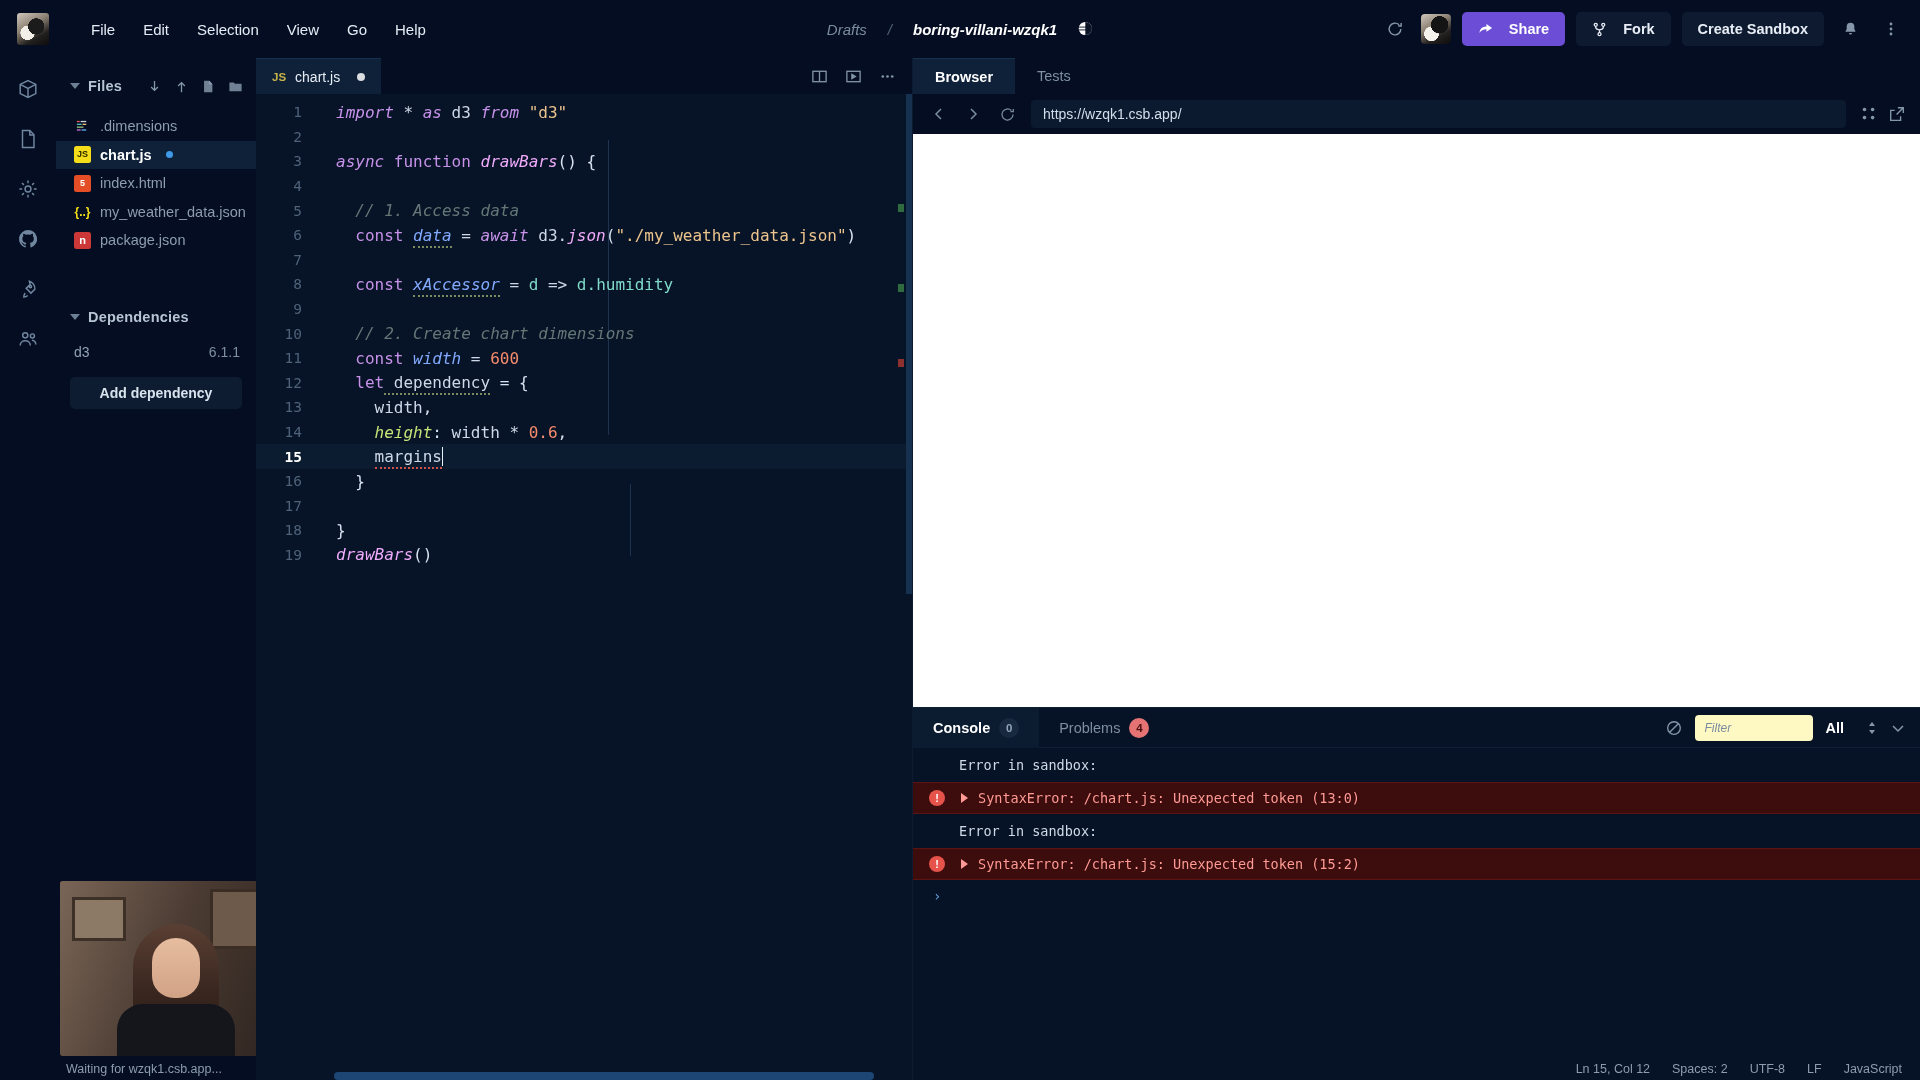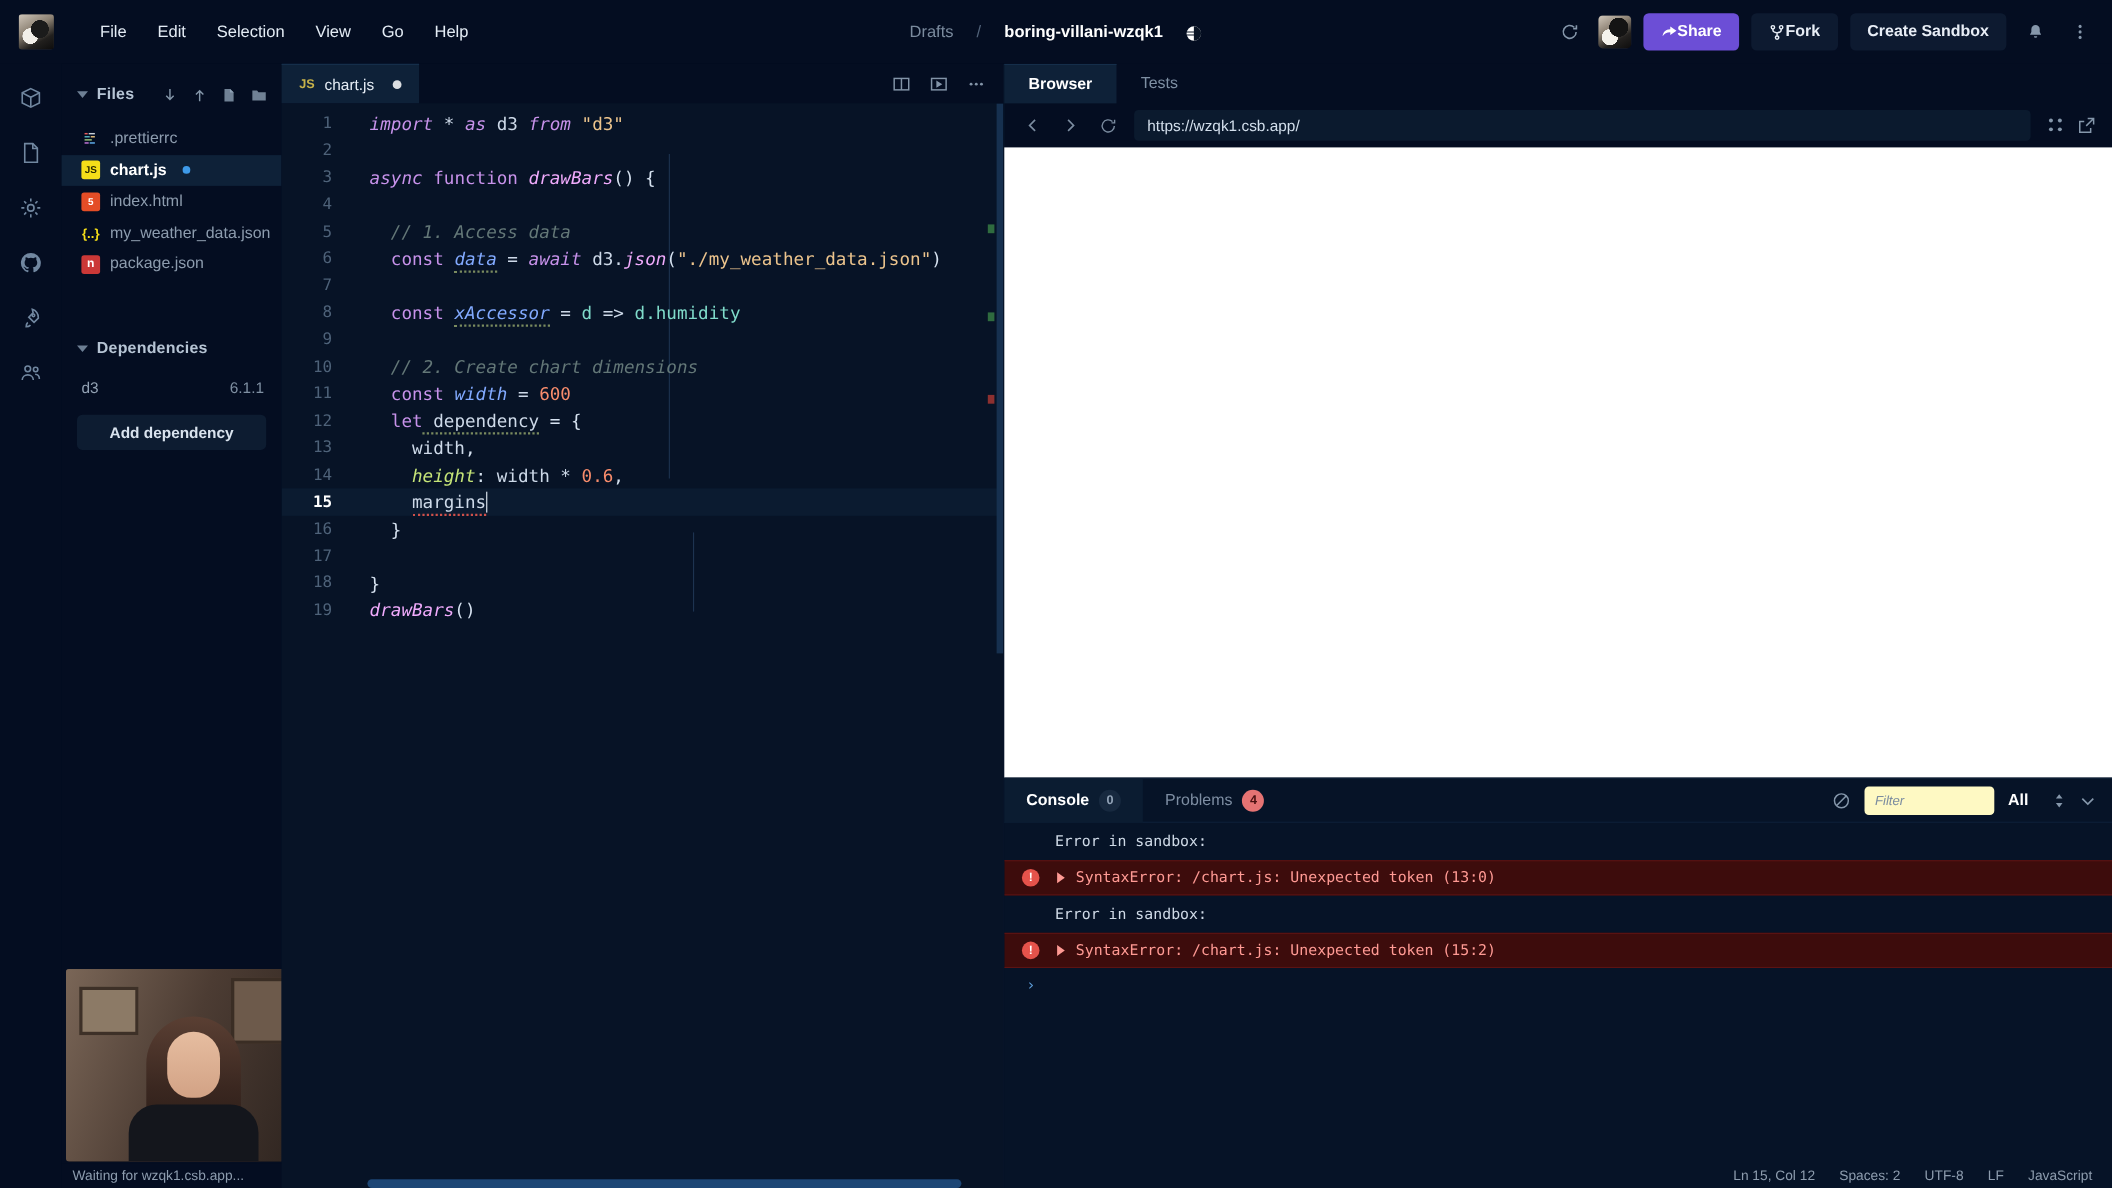--- a/index.html
+++ b/index.html
@@ -27,21 +27,21 @@
     background-color: #6d6458;
   }
   .menu-items { display: flex; align-items: center; margin-left: 30px; gap: 4px; }
   .menu-item {
     font-size: 15px; color: #e4ecf5; padding: 6px 12px; border-radius: 4px;
     white-space: nowrap; cursor: default;
   }
 
   .breadcrumb {
     position: absolute; left: 50%; transform: translateX(-50%);
-    display: flex; align-items: flex-end; gap: 21px; font-size: 15px;
+    display: flex; align-items: flex-start; gap: 21px; font-size: 15px; font-style: italic;
   }
   .bc-drafts { color: #7b8b9e; }
   .bc-sep { color: #52637a; }
   .bc-name { color: #ffffff; font-weight: 600; }
   .globe-icon { width: 15px; height: 15px; display: inline-block; }
 
   .titlebar-right {
     margin-left: auto; display: flex; align-items: center; gap: 11px;
     padding-right: 14px;
   }
@@ -51,21 +51,21 @@
   }
   .user-avatar {
     width: 30px; height: 30px; border-radius: 4px;
     background:
       radial-gradient(circle at 62% 36%, #141414 0 32%, rgba(0,0,0,0) 33%),
       radial-gradient(circle at 35% 66%, #f5f2ec 0 26%, rgba(0,0,0,0) 27%),
       linear-gradient(150deg, #d2c9bd 0%, #8d8274 38%, #23211f 70%, #0d0c0c 100%);
     background-color: #6d6458;
   }
   .btn {
-    height: 34px; display: flex; align-items: center; gap: 0;
+    height: 34px; display: flex; align-items: center; gap: 16px;
     padding: 0 16px; border-radius: 5px; font-size: 14.5px; font-weight: 600;
     color: #e8eef6; background: #0d1a30; white-space: nowrap;
   }
   .btn-share { background: #6c4ed6; color: #fff; }
 
   
   .body-row { flex: 1 1 auto; display: flex; min-height: 0; }
 
   
   .activitybar {
@@ -450,21 +450,21 @@
             <svg width="15" height="15" viewBox="0 0 16 16">
               <rect x="2" y="2" width="3" height="1.4" fill="#ea5e5e"></rect>
               <rect x="6" y="2" width="6" height="1.4" fill="#c9d1d9"></rect>
               <rect x="2" y="5" width="5" height="1.4" fill="#56b6c2"></rect>
               <rect x="8" y="5" width="4" height="1.4" fill="#e6c07b"></rect>
               <rect x="2" y="8" width="7" height="1.4" fill="#98c379"></rect>
               <rect x="2" y="11" width="4" height="1.4" fill="#c678dd"></rect>
               <rect x="7" y="11" width="5" height="1.4" fill="#61afef"></rect>
             </svg>
           </span>
-          <span>.prettierrc</span>
+          <span>.dimensions</span>
         </div>
 
         <div class="file-row active">
           <span class="f-icon fi-js">JS</span>
           <span>chart.js</span>
           <span class="dirty-dot"></span>
         </div>
 
         <div class="file-row">
           <span class="f-icon fi-html">5</span>

